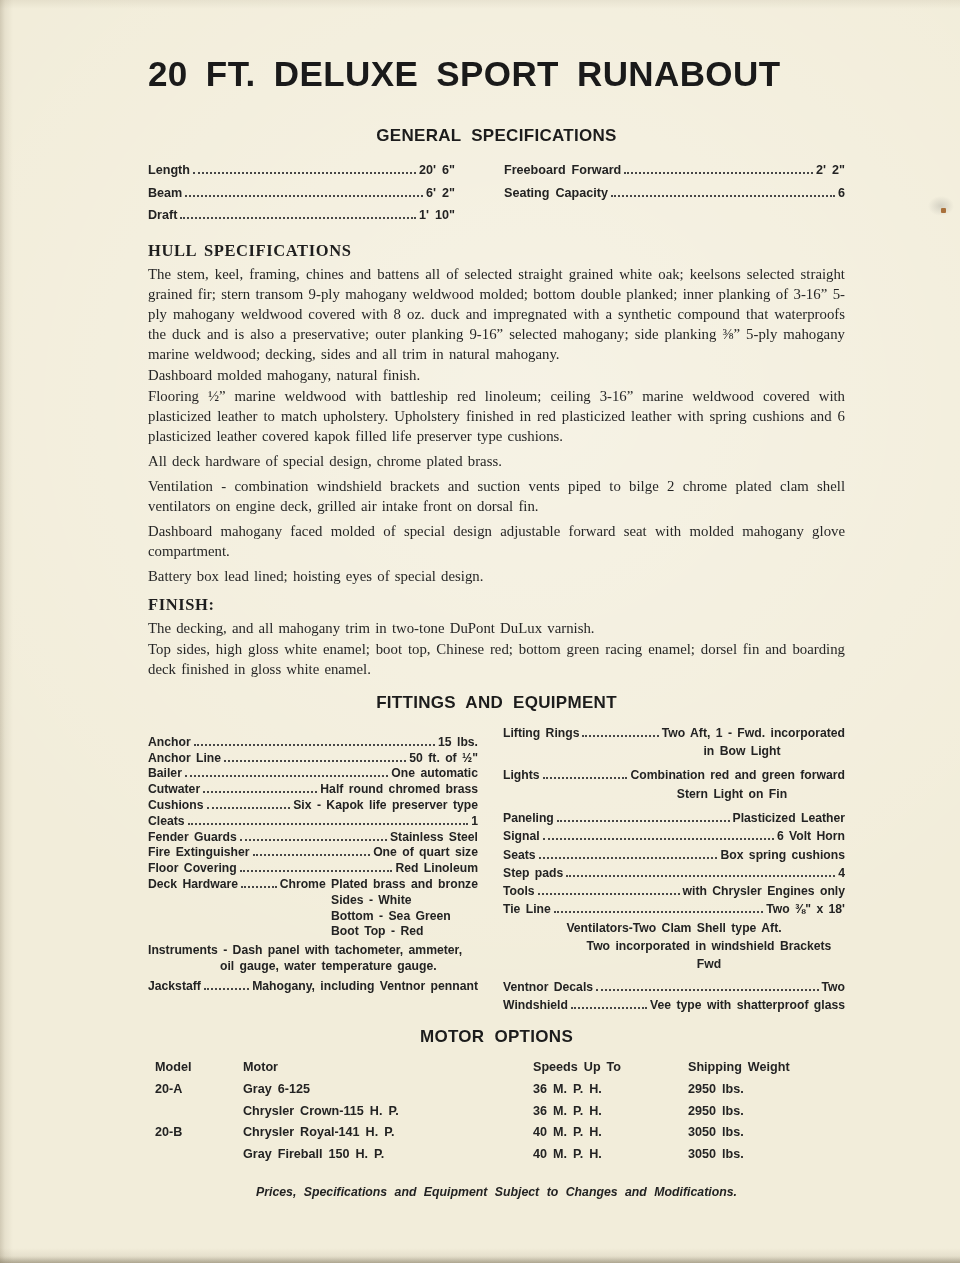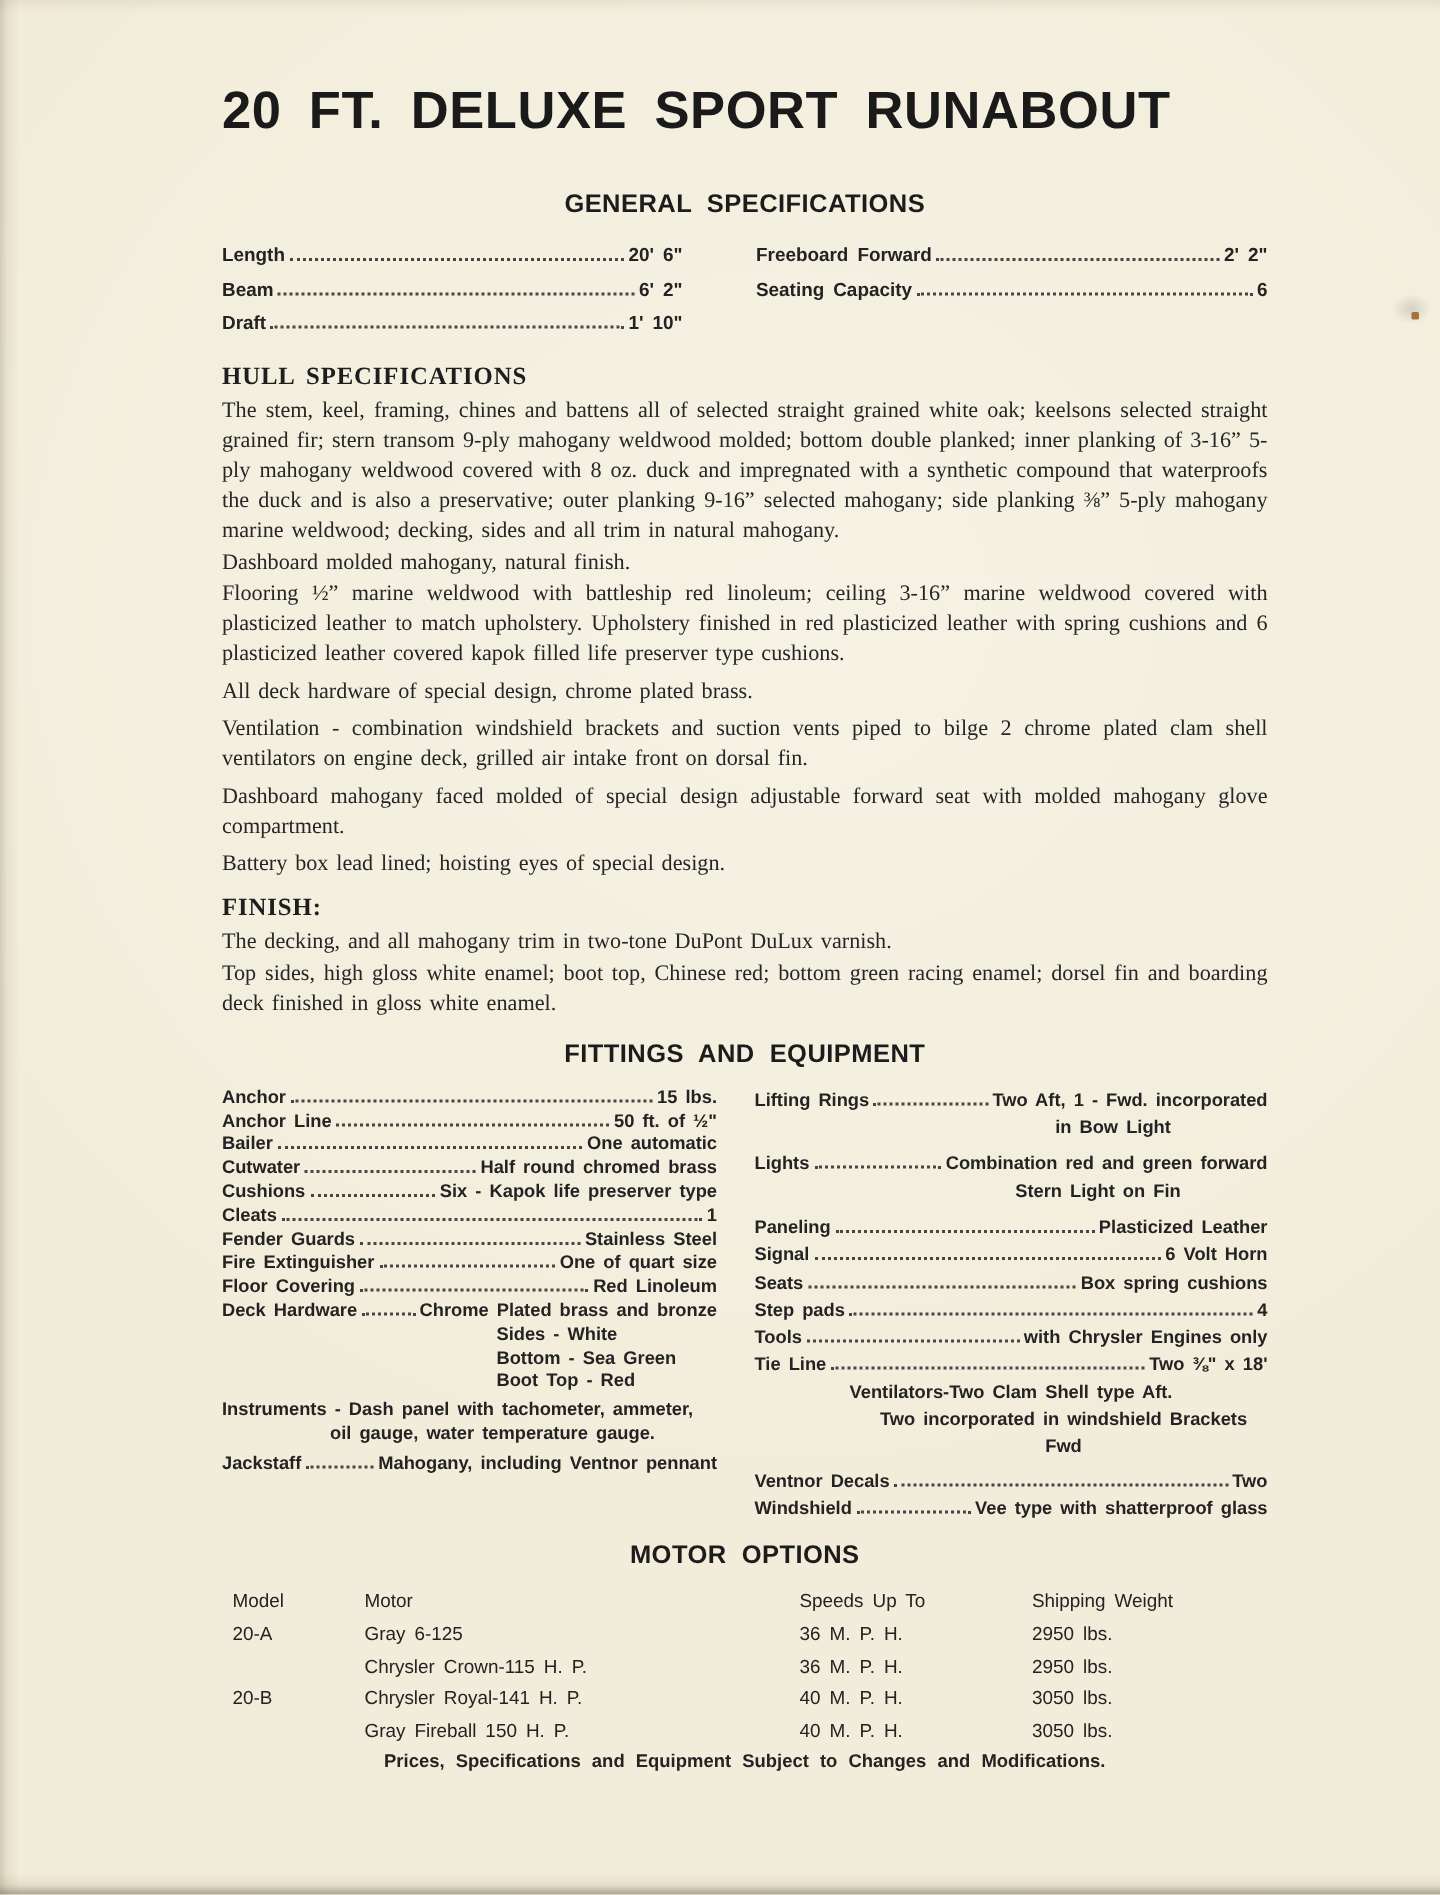--- a/index.html
+++ b/index.html
@@ -78,56 +78,57 @@
     text-align: justify;
     word-spacing: 1.5px;
     color: #262626;
   }
   .body-p + .body-p { margin-top: 5px; }
   .body-p.tight { margin-top: 1px; }
 
   
   .fit-heading { margin-top: 14px; }
   .fit-cols { display: flex; justify-content: space-between; margin-top: 11px; }
-  .fit-left { width: 330px; }
+  .fit-left { width: 330px; margin-top: 11px; }
   .fit-right { width: 342px; }
   .frow { font-weight: 700; color: #232323; word-spacing: 2px; }
   .fit-left .frow { font-size: 12.2px; line-height: 15.8px; }
   .fit-right .frow { font-size: 12.2px; line-height: 18.3px; text-align: center; }
   .sub-hull { padding-left: 183px; }
   .sub-bow { padding-left: 136px; }
   .sub-stern { padding-left: 116px; }
   .sub-vent { padding-left: 70px; }
   .instr { padding-left: 72px; text-indent: -72px; margin-top: 3px; }
   .gap6 { margin-top: 6px; }
   .gap4 { margin-top: 4px; }
 
   
   .motor-heading { margin-top: 13px; }
   .motor-grid {
     display: grid;
     grid-template-columns: 95px 290px 155px 157px;
     margin-top: 8px;
     font-size: 12.6px;
-    font-weight: 400;
+    font-weight: 700;
     line-height: 21.5px;
     color: #232323;
     word-spacing: 2.5px;
   }
   .mcell { text-align: left; }
   .mcell.model { text-align: left; padding-left: 7px; }
   .mcell.header { line-height: 24px; }
 
   .footer-note {
-    margin-top: 2px;
+    margin-top: 20px;
     text-align: center;
     font-size: 12.3px;
     font-weight: 700;
     word-spacing: 4px;
     color: #232323;
+    font-style: italic;
   }
 
   
   .smudge {
     position: absolute; left: 928px; top: 196px; width: 26px; height: 20px;
     background: radial-gradient(closest-side, rgba(120,120,118,0.25), rgba(120,120,118,0));
   }
   .speck {
     position: absolute; left: 941px; top: 208px; width: 5px; height: 5px;
     background: #a9713c; border-radius: 1px;

